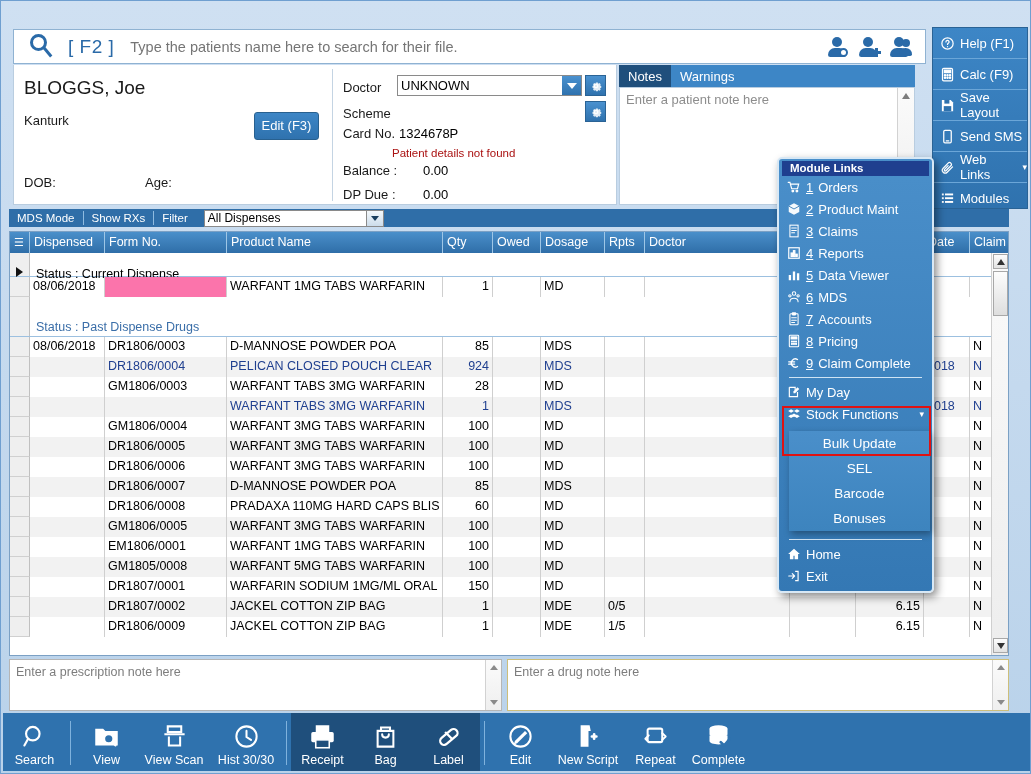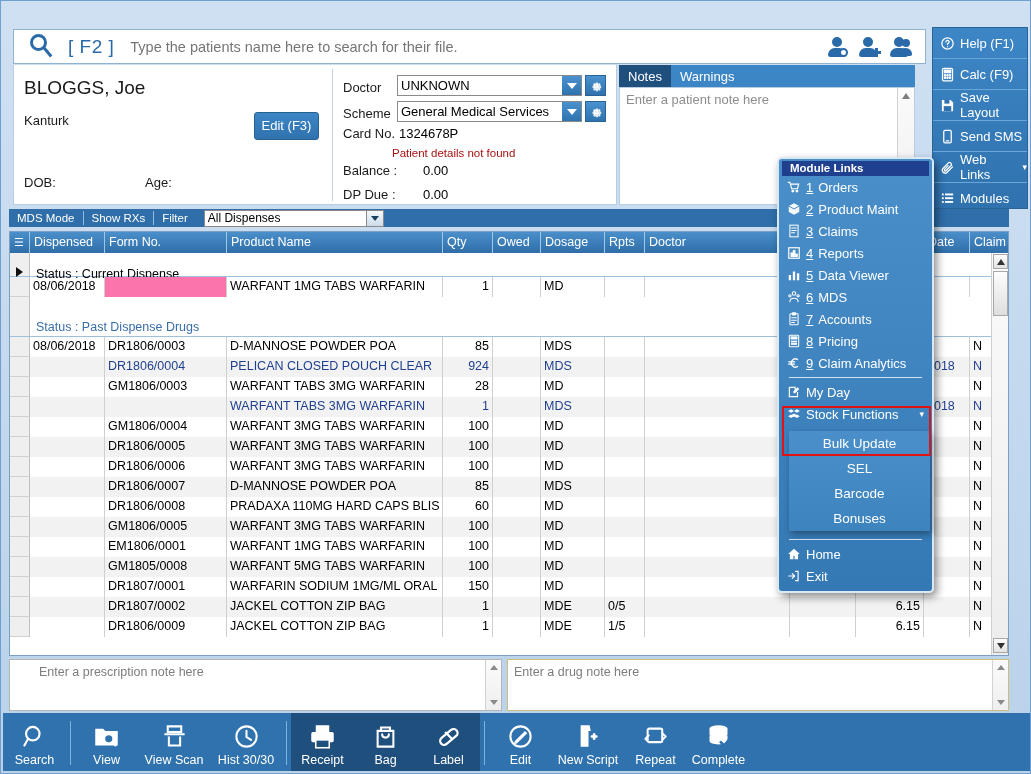--- a/index.html
+++ b/index.html
@@ -243,21 +243,21 @@
   #stock-submenu {
     position:absolute; left: 10px; top: 272px; width: 141px; height: 100px;
     background: linear-gradient(#4a8fca, #3d84be);
     box-shadow: 2px 3px 7px rgba(0,0,0,.35);
     z-index: 44;
   }
 
   
   #bottom-notes { position:absolute; left: 8px; top: 658px; width: 1000px; height: 52px; display:flex; }
   #presc-note {
-    flex: 0 0 493px; background:#fff; border:1px solid #b5b5b5; display:flex;padding-left:23px;
+    flex: 0 0 493px; background:#fff; border:1px solid #b5b5b5; display:flex;
   }
   #presc-note .nt { flex:1; font-size:12.5px; color:#7d7d7d; padding: 5px 6px; }
   #presc-note .sc { width: 16px; background: linear-gradient(#fbfbfb,#efefef); border-left:1px solid #d2d2d2; position:relative; }
   #presc-note .sc .up { position:absolute;left:4px;top:5px;width:0;height:0;
     border-left:4px solid transparent;border-right:4px solid transparent;border-bottom:5px solid #8a8a8a;}
   #presc-note .sc .dn { position:absolute;left:4px;bottom:5px;width:0;height:0;
     border-left:4px solid transparent;border-right:4px solid transparent;border-top:5px solid #8a8a8a;}
   #drug-note {
     flex:1; margin-left: 5px; background:#fff; border:1px solid #cdbe7a; display:flex;
   }
@@ -335,26 +335,20 @@
           </span>
       </div>
       <div class="gear" style="left:252px; top:6px;">
         <svg width="14" height="14" viewBox="0 0 24 24" fill="#fff">
             <path d="M12 8a4 4 0 100 8 4 4 0 000-8zm0 6a2 2 0 110-4 2 2 0 010 4z"></path>
             <path d="M21 12l-2-1 1-2-2-2-2 1-1-2h-3l-1 2-2-1-2 2 1 2-2 1v3l2 1-1 2 2 2 2-1 1 2h3l1-2 2 1 2-2-1-2 2-1z" opacity=".85"></path>
           </svg>
       </div>
 
       <div class="pr-label" style="left:10px; top:37px;">Scheme</div>
-      <div class="combo" style="left:64px; top:32px; width:185px;">
-        <span class="cval">General Medical Services</span>
-        <span class="arrow">
-            <i></i>
-          </span>
-      </div>
       <div class="gear" style="left:252px; top:32px;">
         <svg width="14" height="14" viewBox="0 0 24 24" fill="#fff">
             <path d="M12 8a4 4 0 100 8 4 4 0 000-8zm0 6a2 2 0 110-4 2 2 0 010 4z"></path>
             <path d="M21 12l-2-1 1-2-2-2-2 1-1-2h-3l-1 2-2-1-2 2 1 2-2 1v3l2 1-1 2 2 2 2-1 1 2h3l1-2 2 1 2-2-1-2 2-1z" opacity=".85"></path>
           </svg>
       </div>
 
       <div class="pr-label" style="left:10px; top:57px;">Card No.</div>
       <div id="card-no-val" style="left:66px; top:57px;">1324678P</div>
       <div id="pdnf" style="left:59px; top:78px;">Patient details not found</div>
@@ -823,21 +817,21 @@
             </svg></span>
           <span><u>8</u></span>
           <span>Pricing</span>
         </div>
         <div class="ml-item">
           <span class="ml-ico"><svg width="14" height="14" viewBox="0 0 24 24" fill="none" stroke="#fff" stroke-width="2.4" stroke-linecap="round">
               <path d="M18 6a7 7 0 100 12"></path>
               <path d="M3 10h10M3 14h10"></path>
             </svg></span>
           <span><u>9</u></span>
-          <span>Claim Analytics</span>
+          <span>Claim Complete</span>
         </div>
       </div>
     <div class="ml-sep"></div>
     <div class="ml-item">
       <span class="ml-ico">
         <svg width="14" height="14" viewBox="0 0 24 24" fill="none" stroke="#fff" stroke-width="2">
             <path d="M4 4h10v6M4 4v16h14V12"></path>
             <path d="M14 14l7-7-3-3-7 7v3z" fill="#fff" stroke="none"></path>
           </svg>
       </span>

